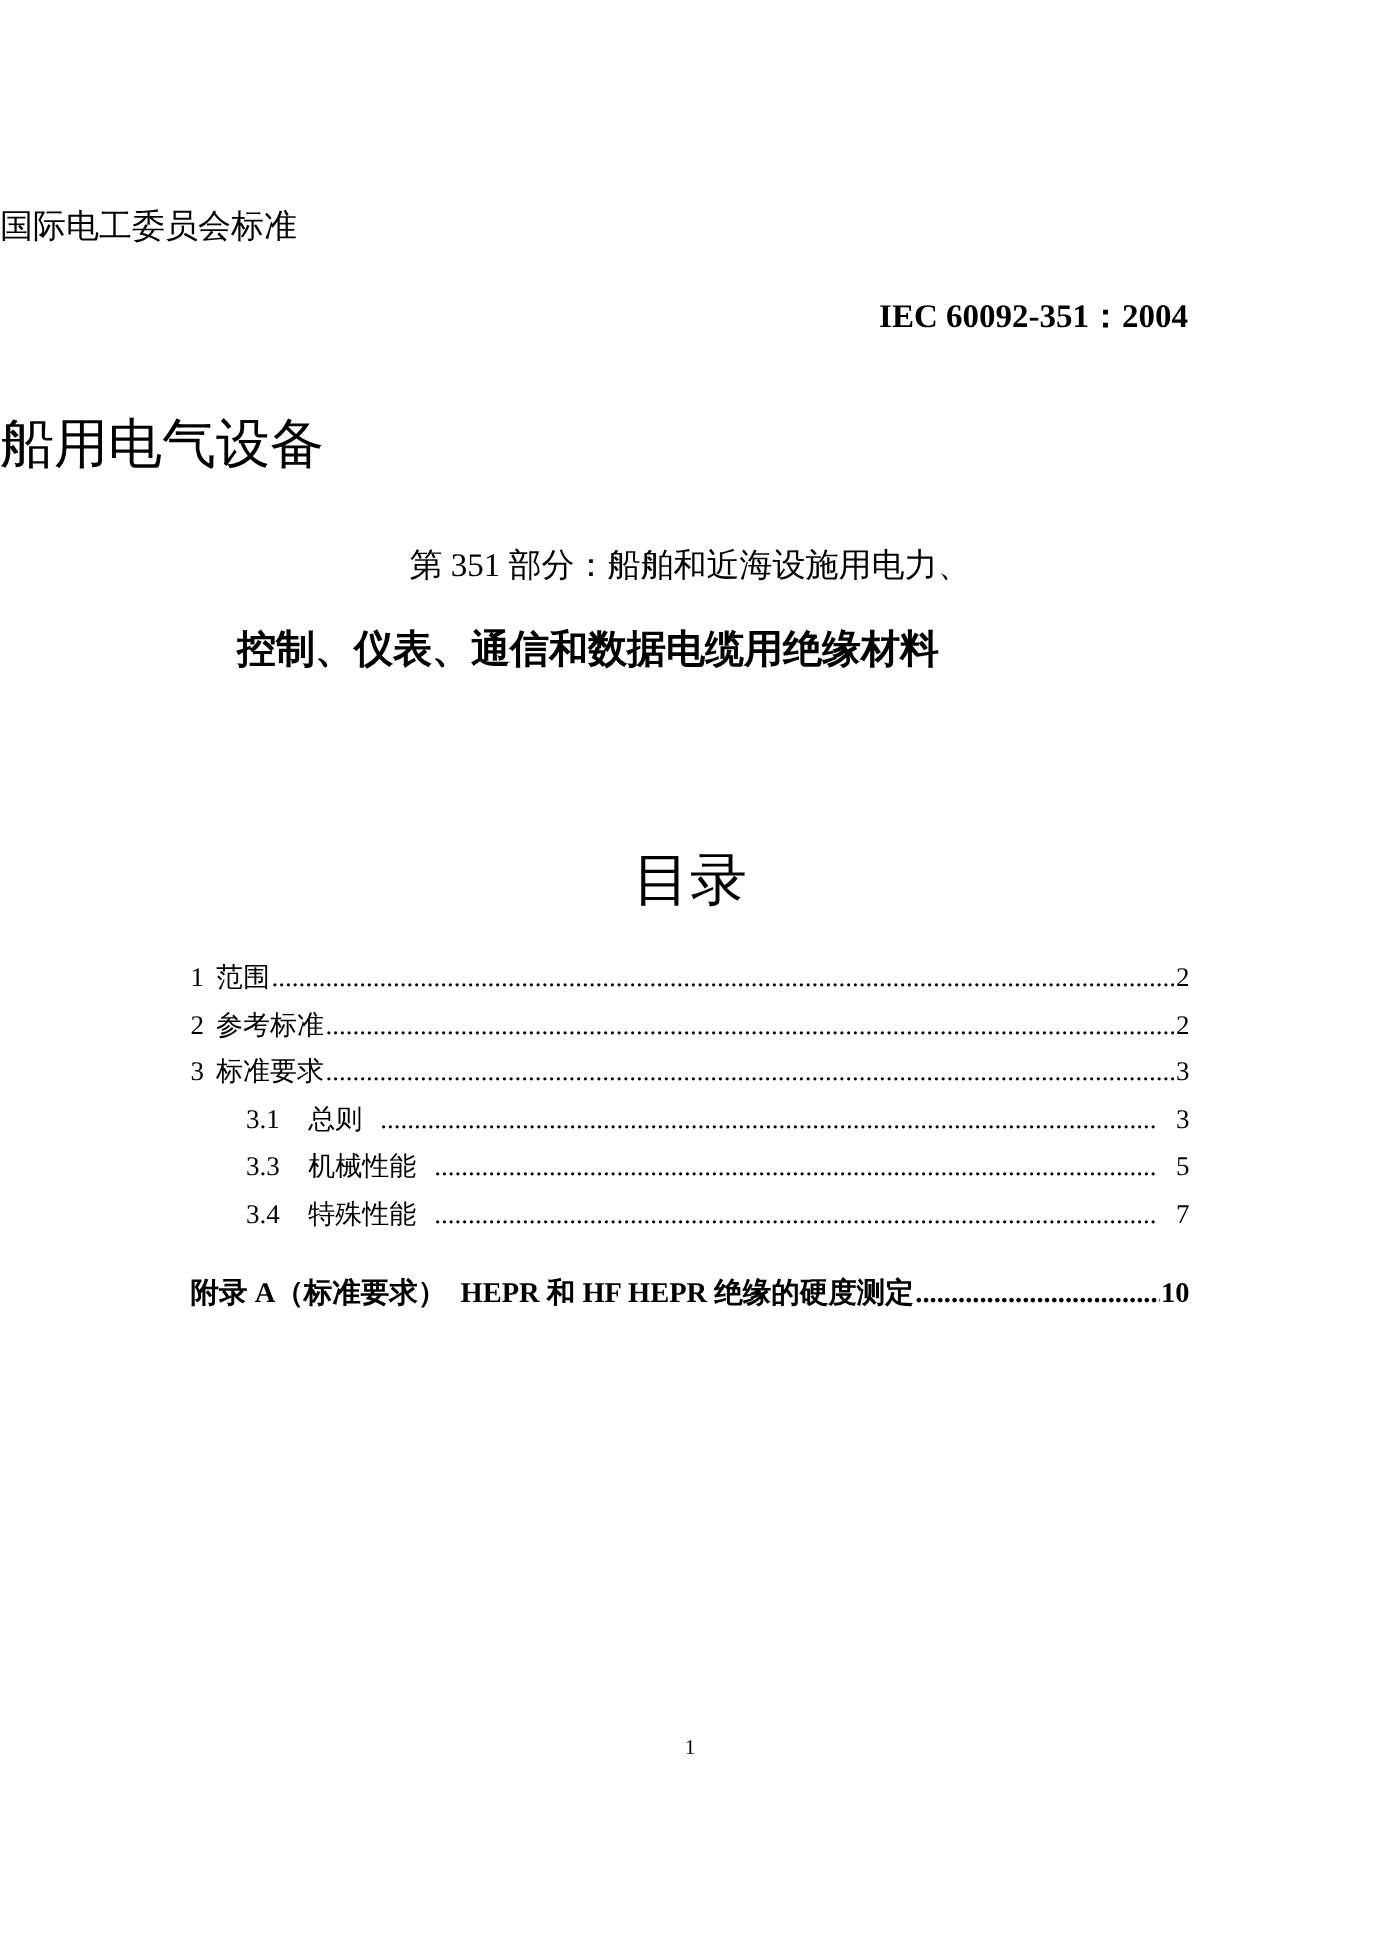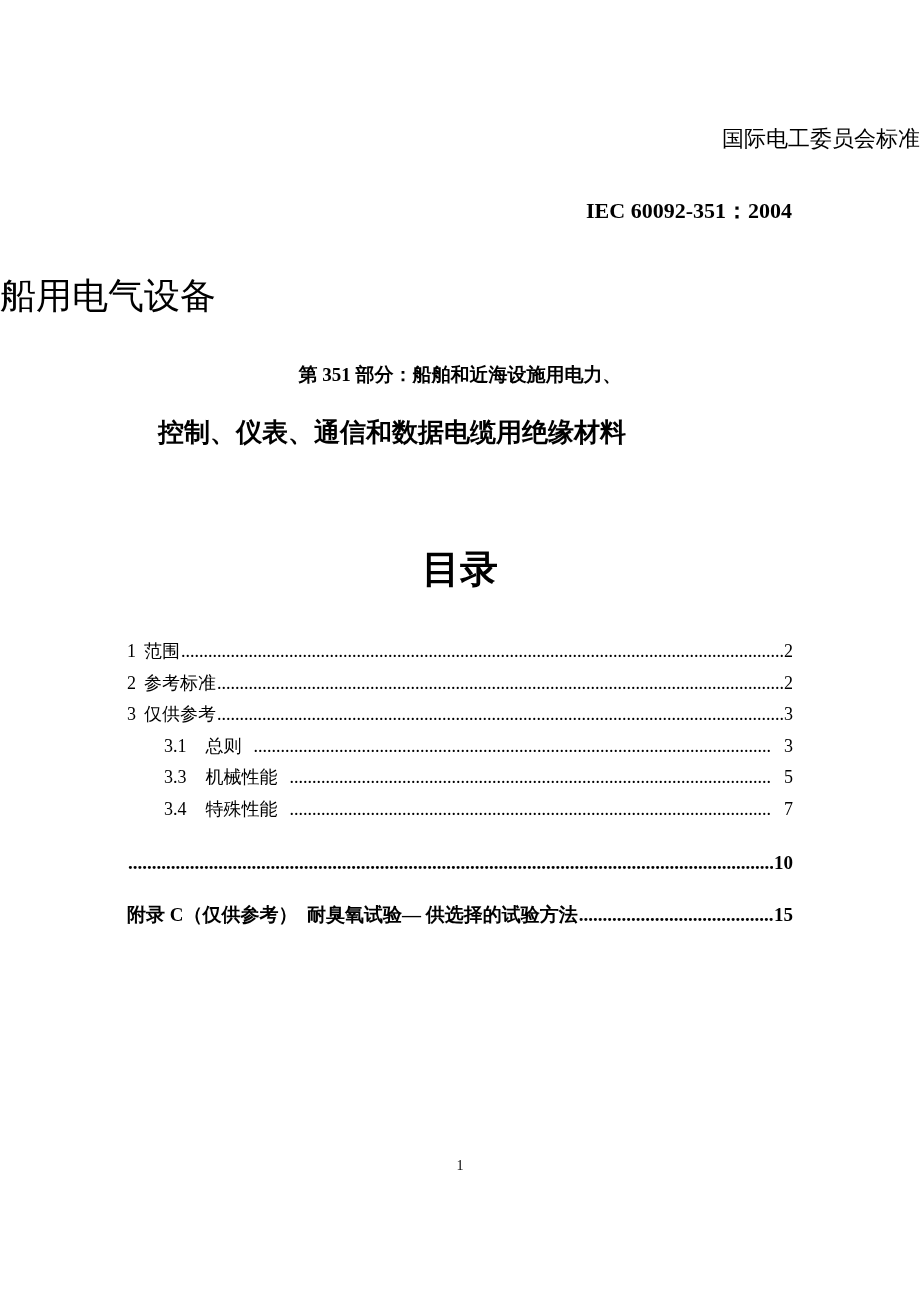--- a/index.html
+++ b/index.html
@@ -1,24 +1,24 @@
 <!DOCTYPE html>
 <html><head>
 <meta charset="utf-8">
 <style>
   html, body { margin: 0; padding: 0; background: #ffffff; }
   body { width: 920px; height: 1300px; position: relative; overflow: hidden;
          font-family: "Liberation Serif", "DejaVu Serif", serif; color: #000; }
   .abs { position: absolute; }
-  .org { left: 0; width: 920px; top: 124px; text-align: right; font-size: 22px; padding-left: 0; }
+  .org { left: 0; width: 920px; top: 136px; text-align: left; font-size: 22px; padding-left: 0; }
   .stdno { right: 128px; top: 196px; font-size: 22px; font-weight: bold; text-align: right; }
   .title { left: 0; width: 920px; top: 272px; text-align: left; font-size: 36px; }
-  .sub1 { left: 0; width: 920px; top: 362px; text-align: center; font-size: 19px; font-weight: bold; }
+  .sub1 { left: 0; width: 920px; top: 362px; text-align: center; font-size: 22px; font-weight: normal; }
   .sub2 { left: 0; width: 784px; top: 415px; text-align: center; font-size: 26px; font-weight: bold; }
-  .toch { left: 0; width: 920px; top: 544px; text-align: center; font-size: 38px; font-weight: bold; }
+  .toch { left: 0; width: 920px; top: 561px; text-align: center; font-size: 38px; }
   .toc { left: 127px; width: 666px; top: 636px; }
   .row { display: flex; align-items: baseline; font-size: 18px; height: 31.5px; line-height: 31.5px; white-space: nowrap; }
   .row .num { margin-right: 8px; }
   .row .dots { flex: 1; overflow: hidden; margin: 0 1px; }
   .row .dots::before { content: "................................................................................................................................................................................................................................................"; letter-spacing: 0; }
   .row.sub { padding-left: 37px; gap: 11px; }
   .row.app { font-weight: bold; height: 52px; line-height: 52px; font-size: 19px; }
   .row.app:first-of-type { }
   .app-gap { height: 12px; }
   .pageno { left: 0; width: 920px; top: 1158px; text-align: center; font-size: 14px; }
@@ -43,21 +43,21 @@
     <span>2</span>
   </div>
   <div class="row">
     <span class="num">2</span>
     <span>参考标准</span>
     <span class="dots"></span>
     <span>2</span>
   </div>
   <div class="row">
     <span class="num">3</span>
-    <span>仅供参考</span>
+    <span>标准要求</span>
     <span class="dots"></span>
     <span>3</span>
   </div>
   <div class="row sub">
     <span class="num">3.1</span>
     <span>总则</span>
     <span class="dots"></span>
     <span>3</span>
   </div>
   <div class="row sub">
@@ -67,23 +67,19 @@
     <span>5</span>
   </div>
   <div class="row sub">
     <span class="num">3.4</span>
     <span>特殊性能</span>
     <span class="dots"></span>
     <span>7</span>
   </div>
   <div class="app-gap"></div>
   <div class="row app">
+    <span style="white-space:pre">附录 A（标准要求）  HEPR 和 HF HEPR 绝缘的硬度测定</span>
     <span class="dots"></span>
     <span>10</span>
-  </div>
-  <div class="row app">
-    <span style="white-space:pre">附录 C（仅供参考）  耐臭氧试验— 供选择的试验方法</span>
-    <span class="dots"></span>
-    <span>15</span>
   </div>
 </div>
 
 <div class="abs pageno">1</div>
 
 </body></html>

